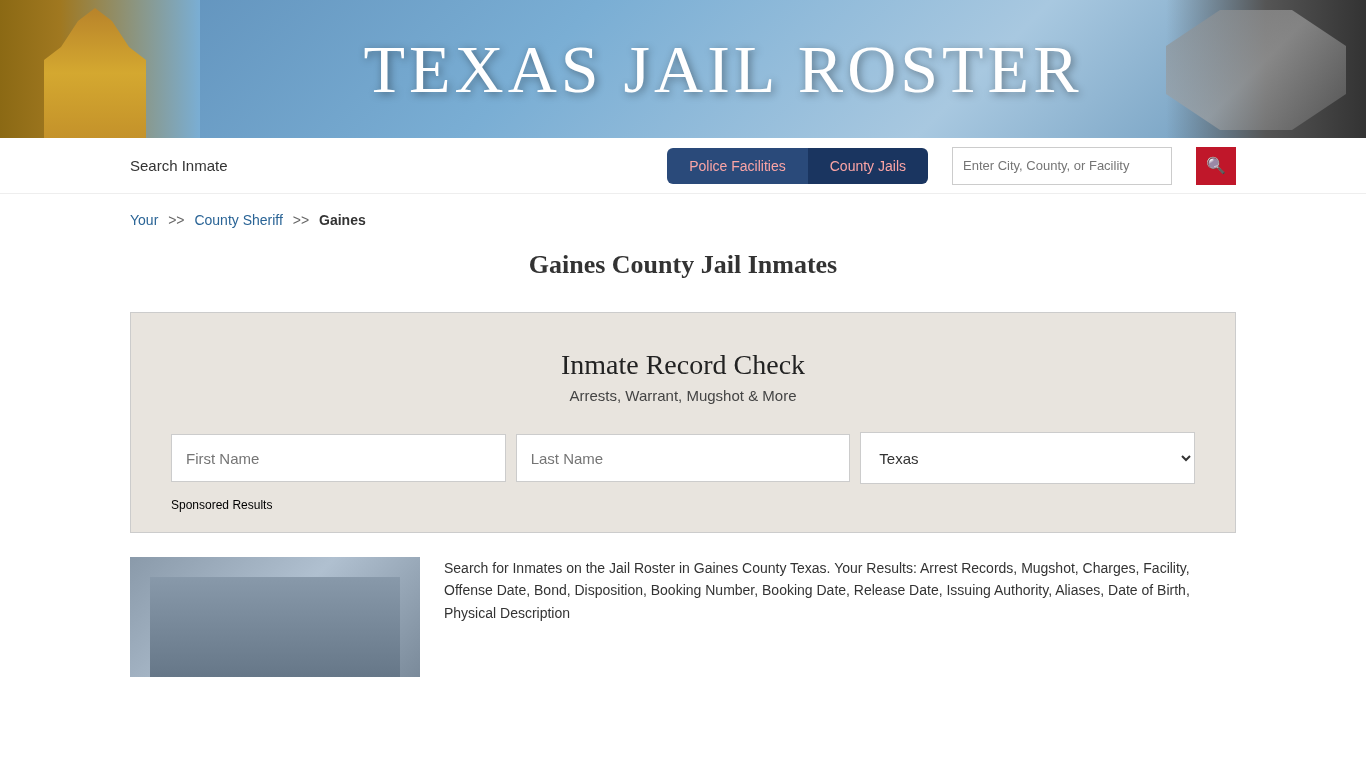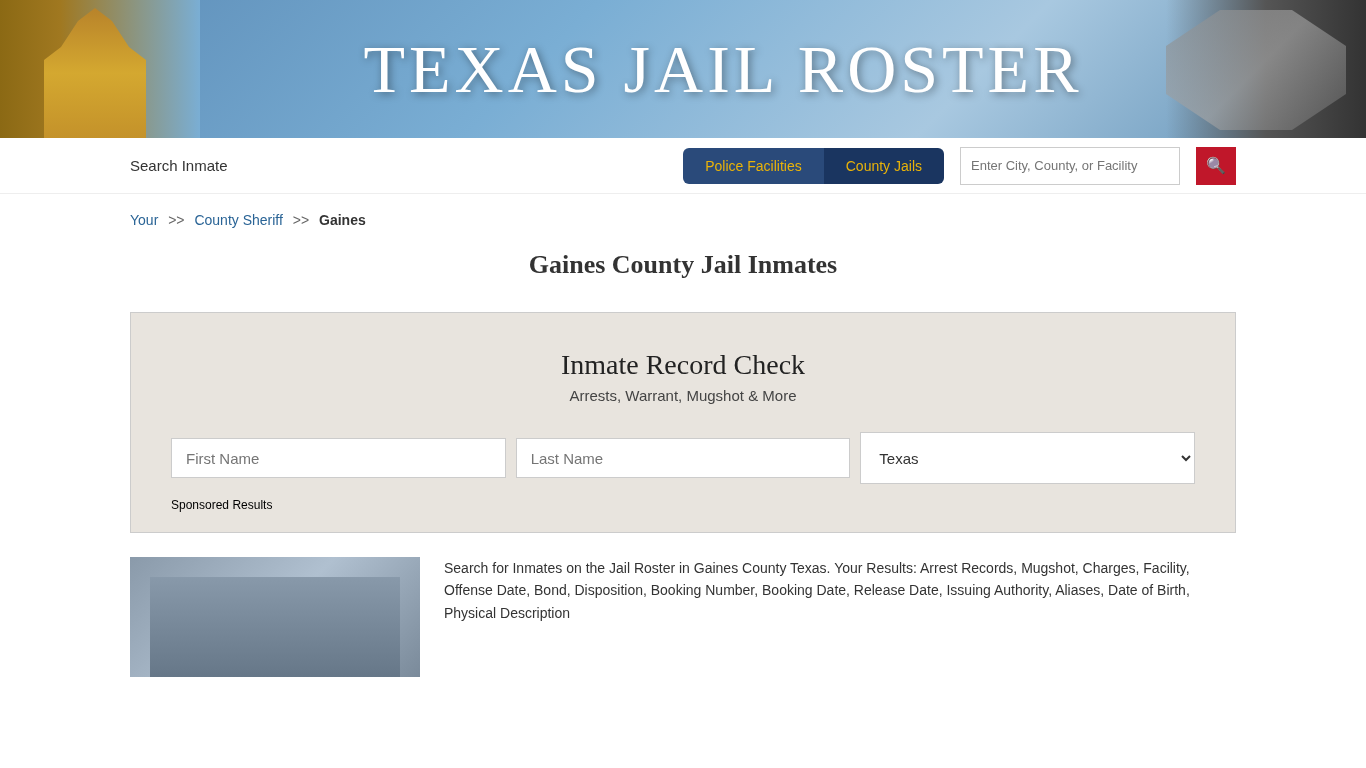--- a/index.html
+++ b/index.html
@@ -65,39 +65,39 @@
 
     
     .nav-bar {
       width: 100%;
       height: 56px;
       background: #fff;
       display: flex;
       align-items: center;
       padding: 0 130px;
       border-bottom: 1px solid #eee;
-      gap: 16px;
+      gap: 24px;
     }
     .nav-bar .search-inmate-label {
       font-size: 15px;
       color: #333;
       font-family: Arial, sans-serif;
       margin-right: auto;
     }
     .nav-tabs {
       display: flex;
       gap: 0;
     }
     .nav-tab {
       padding: 10px 22px;
       font-size: 14px;
       font-family: Arial, sans-serif;
       cursor: pointer;
       border: none;
-      color: #eab308;
+      color: #fca5a5;
     }
     .nav-tab.police {
       background: #2a4a7a;
       border-radius: 6px 0 0 6px;
     }
     .nav-tab.county {
       background: #1a3560;
       border-radius: 0 6px 6px 0;
     }
     .search-facility-input {
@@ -173,21 +173,21 @@
       font-family: Arial, sans-serif;
       margin-bottom: 28px;
     }
     .record-check-form {
       display: flex;
       gap: 10px;
       align-items: center;
     }
     .record-input {
       flex: 1;
-      height: 40px;
+      height: 48px;
       border: 1px solid #ccc;
       padding: 0 14px;
       font-size: 15px;
       font-family: Arial, sans-serif;
       color: #aaa;
       background: #fff;
     }
     .record-select {
       flex: 1;
       height: 52px;

